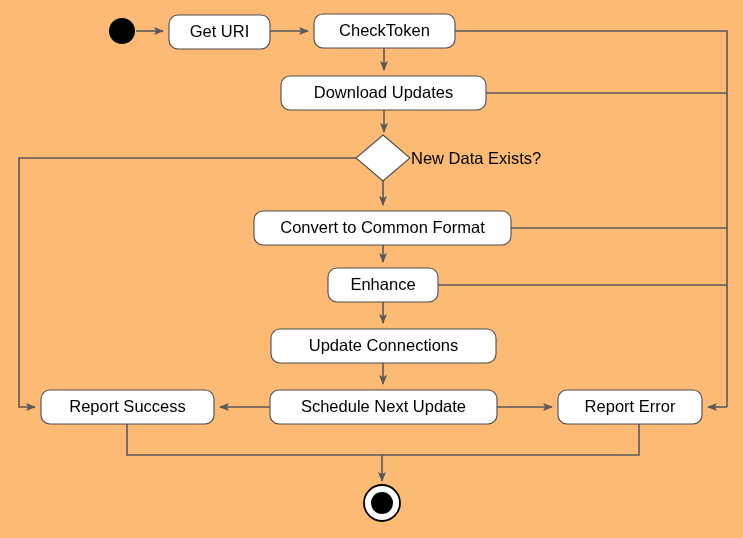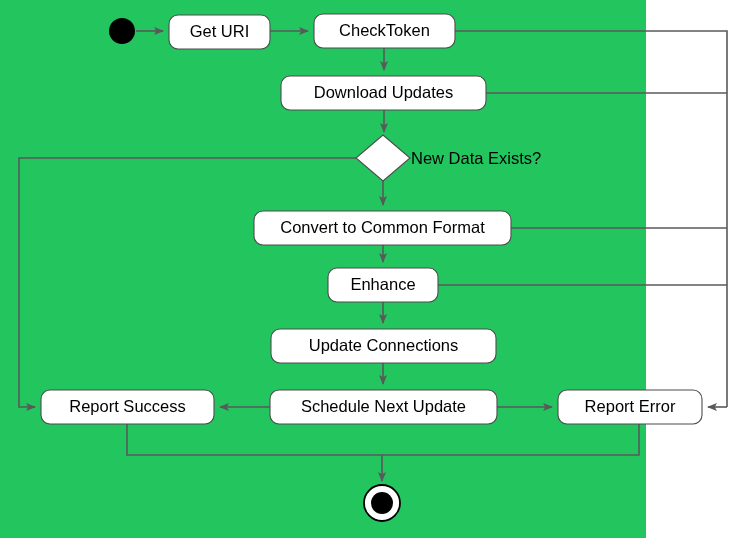--- a/index.html
+++ b/index.html
@@ -8,23 +8,23 @@
     background: #ffffff;
   }
   body {
     width: 743px;
     height: 538px;
     font-family: "Liberation Sans", sans-serif;
     overflow: hidden;
   }
   #diagram-root {
     position: relative;
-    width: 646px;
+    width: 743px;
     height: 538px;
-    background: #22c55e;
+    background: #fdba74;
   }
   svg#activity-diagram {
     display: block;
     width: 743px;
     height: 538px;
   }
   .node-shape {
     fill: #ffffff;
     stroke: #4d4d4d;
     stroke-width: 1.1;

